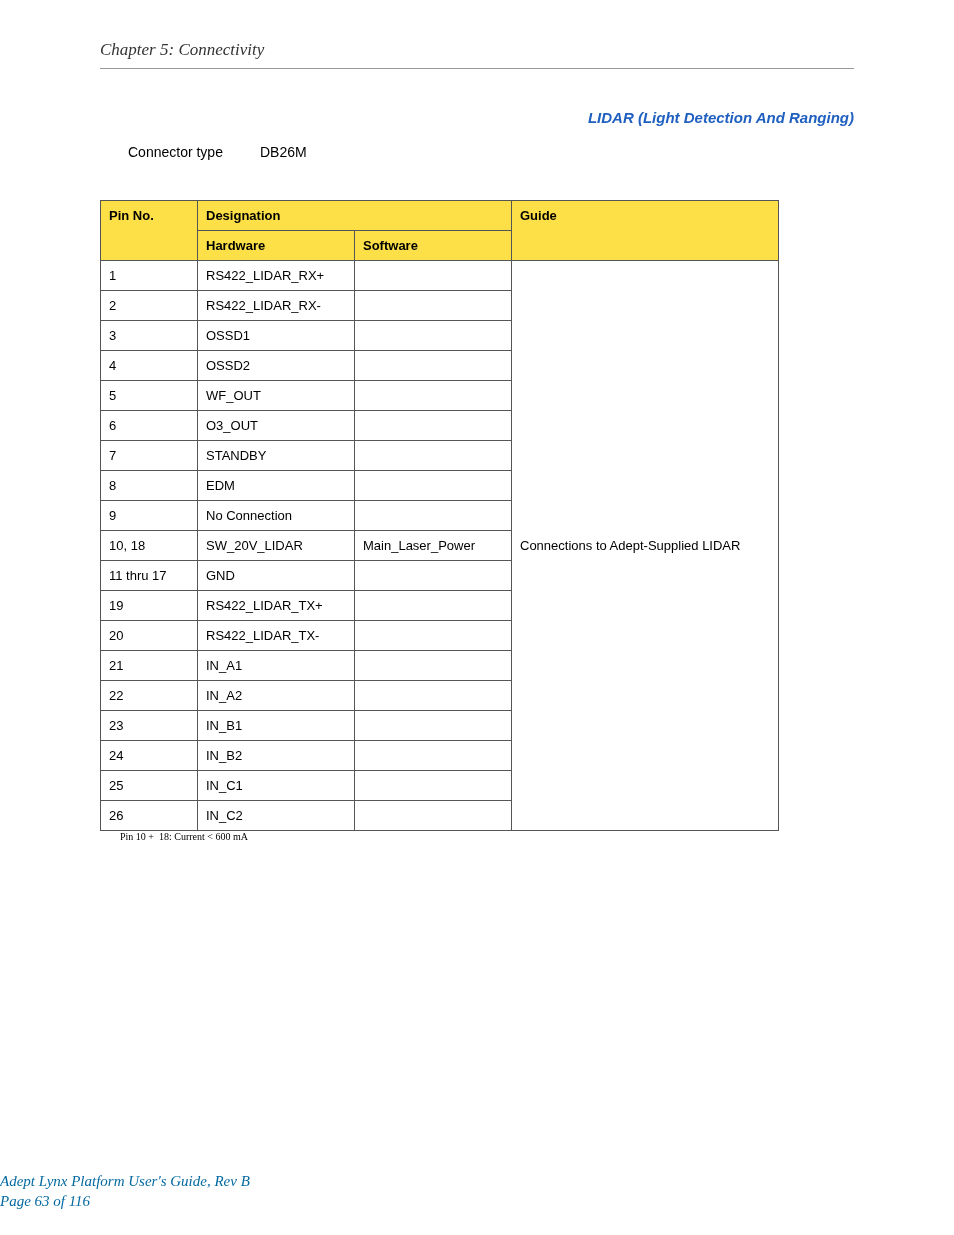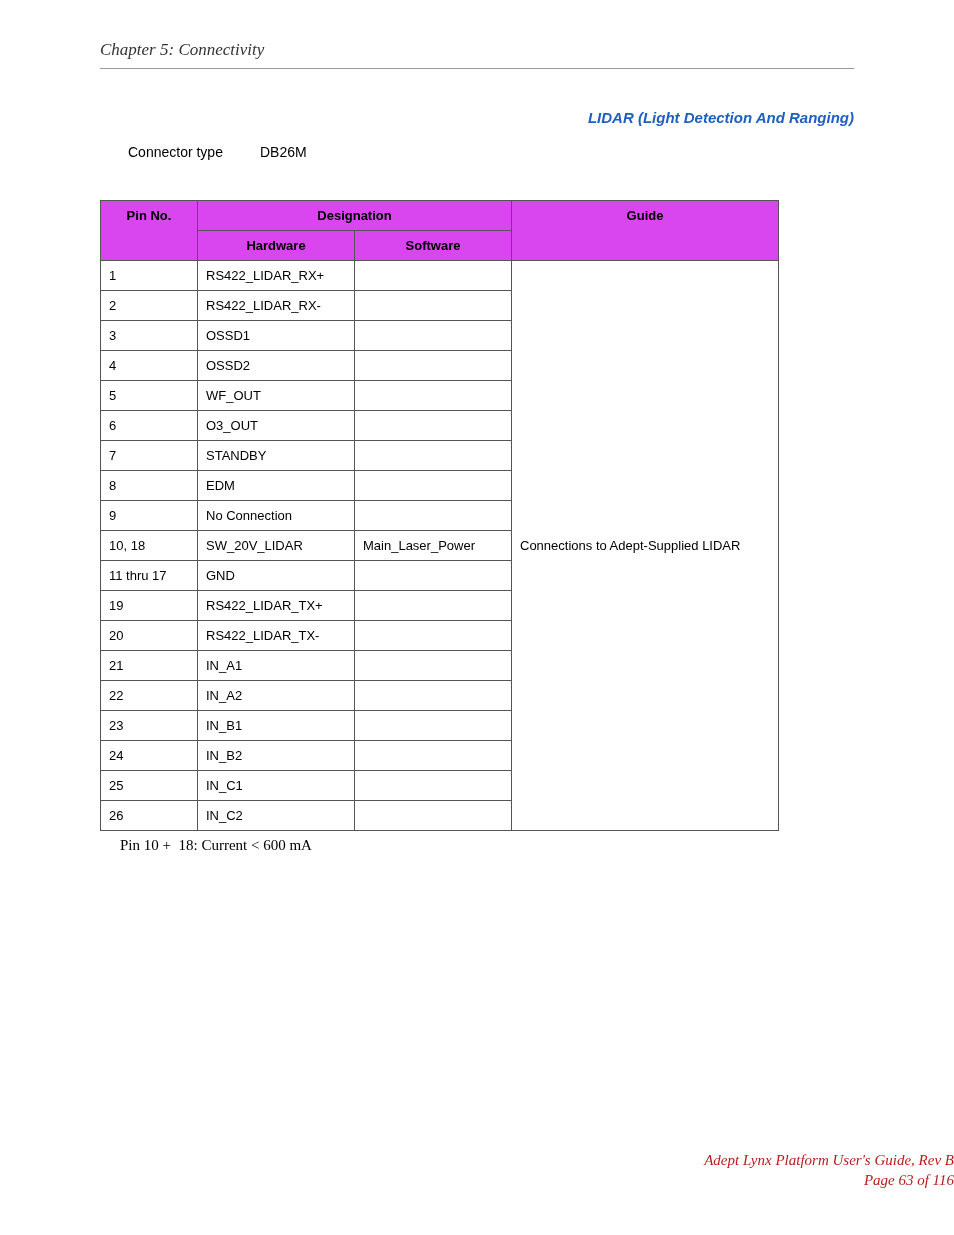--- a/index.html
+++ b/index.html
@@ -55,44 +55,44 @@
     font-size: 13px;
     width: auto;
   }
   .pin-table th, .pin-table td {
     border: 1px solid #555;
     padding: 7px 8px;
     text-align: left;
     vertical-align: top;
   }
   .pin-table th {
-    background: #d946ef;
+    background: #fde047;
     font-weight: bold;
-    text-align: center;
+    text-align: left;
   }
   .pin-col { width: 80px; }
   .hw-col { width: 140px; }
   .sw-col { width: 140px; }
   .notes-col { width: 250px; }
   .footnote {
     font-family: "Times New Roman", serif;
-    font-size: 15px;
-    margin-top: 6px;
+    font-size: 10px;
+    margin-top: 0;
     margin-left: 20px;
   }
   .footer {
     position: absolute;
-    bottom: 45px;
+    bottom: 24px;
     left: 0;
     width: 100%;
-    text-align: right;
+    text-align: left;
     font-family: "Times New Roman", serif;
     font-style: italic;
     font-size: 15px;
-    color: #b91c1c;
+    color: #0369a1;
     line-height: 1.3;
   }
   .notes-merged {
     vertical-align: middle !important;
     text-align: left;
   }
 </style>
 </head>
 <body>
 

